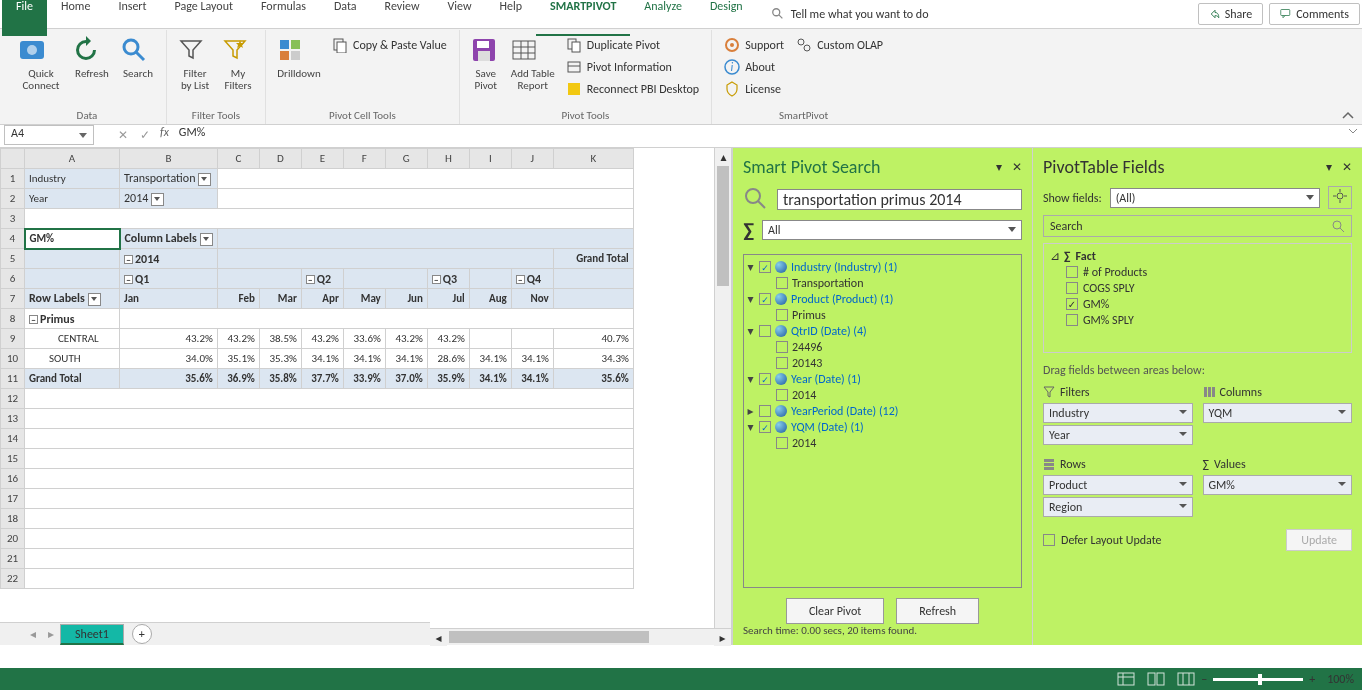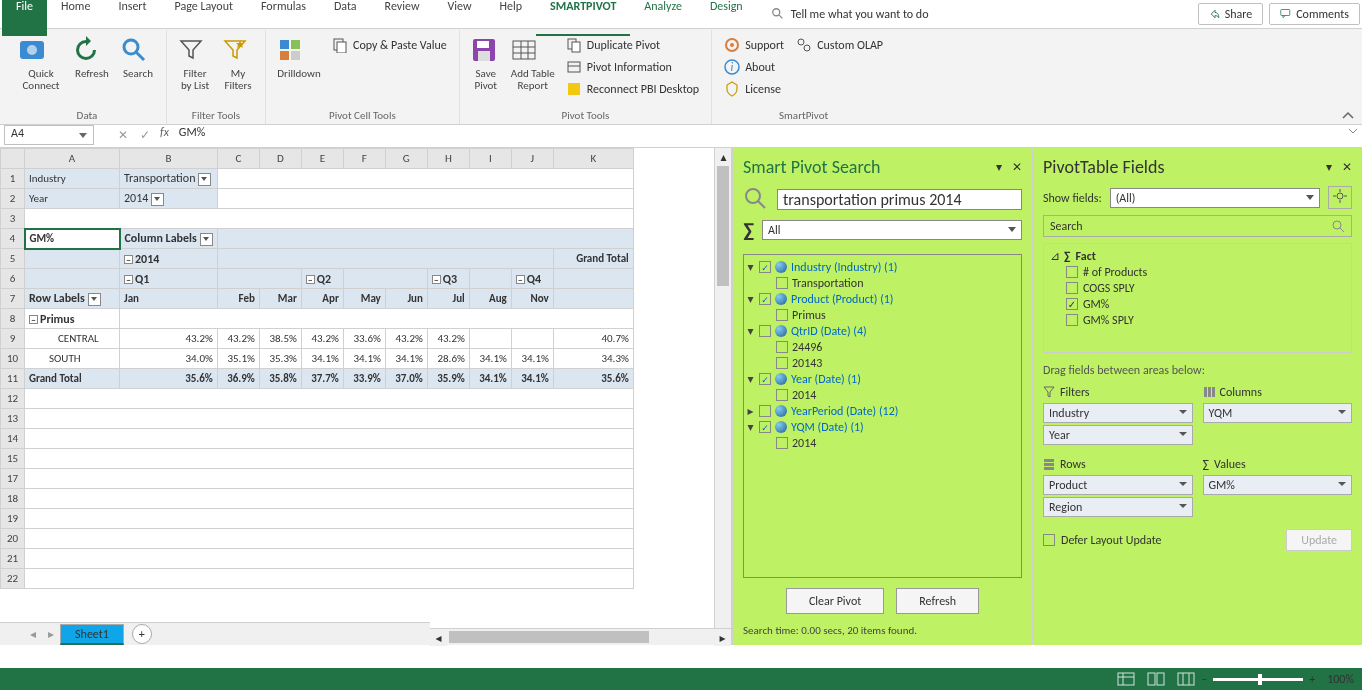--- a/index.html
+++ b/index.html
@@ -46,42 +46,42 @@
 .r{text-align:right}
 .b{font-weight:700}
 .vscroll{position:absolute;right:0;top:0;bottom:0;width:17px;background:#f0f0f0;border-left:1px solid #d0d0d0}
 .vscroll .arrow,.hscroll .arrow{height:17px;width:17px;display:flex;align-items:center;justify-content:center;background:#f0f0f0;cursor:pointer}
 .vscroll .thumb{position:absolute;top:18px;left:2px;right:2px;height:120px;background:#c0c0c0}
 .hscroll{height:17px;background:#f0f0f0;border-top:1px solid #d0d0d0;display:flex;position:absolute;bottom:0;left:430px;right:0}
 .hscroll .track{flex:1;position:relative}
 .hscroll .thumb{position:absolute;left:2px;top:2px;bottom:2px;width:200px;background:#c0c0c0}
 .sheettabs{position:absolute;bottom:0;left:0;width:430px;height:23px;background:#f0f0f0;display:flex;align-items:center;border-top:1px solid #d0d0d0;padding-left:24px}
 .sheettabs .nav{color:#999;padding:0 6px;cursor:pointer}
-.sheettab{background:#0ea5e9;border:1px solid #aaa;border-bottom:2px solid #217346;padding:2px 14px;font-size:12px;cursor:pointer}
+.sheettab{background:#14b8a6;border:1px solid #aaa;border-bottom:2px solid #217346;padding:2px 14px;font-size:12px;cursor:pointer}
 .addsheet{width:20px;height:20px;border:1px solid #aaa;border-radius:50%;margin-left:8px;display:flex;align-items:center;justify-content:center;cursor:pointer;background:#fff}
 
 .pane{width:300px;border-left:1px solid #d0d0d0;padding:8px 10px;display:flex;flex-direction:column;background:#bef264}
 .pane-hdr{display:flex;align-items:center;justify-content:space-between;margin-bottom:8px}
 .pane-hdr h2{font-size:18px;font-weight:400;color:#217346}
 .pane-hdr .ctrls{display:flex;gap:10px;color:#666}
 .search-row{display:flex;align-items:center;gap:8px;margin-bottom:6px}
 .search-row input{flex:1;border:1px solid #888;height:21px;padding:0 5px;font-size:16px}
 .sigma{font-size:20px;font-weight:700}
 .select{flex:1;border:1px solid #888;height:20px;padding:0 18px 0 5px;background:#fff;position:relative;font-size:12px;line-height:18px}
 .select::after{content:"";position:absolute;right:5px;top:6px;border-left:4px solid transparent;border-right:4px solid transparent;border-top:5px solid #555}
 .tree{flex:1;border:1px solid #888;overflow-y:auto;margin-top:6px;padding:4px 2px}
 .tnode{display:flex;align-items:center;gap:4px;padding:1px 0;font-size:12px}
 .tnode .tgl{width:9px;height:9px;cursor:pointer;color:#444;display:inline-flex;align-items:center;justify-content:center}
 .tnode .cb{width:12px;height:12px;border:1px solid #888;display:inline-flex;align-items:center;justify-content:center;font-size:9px;color:#0066cc}
 .tnode .globe{width:12px;height:12px;border-radius:50%;background:radial-gradient(circle at 30% 30%,#87CEEB,#1e5aa0)}
 .tnode .lbl{color:#0066cc;cursor:pointer}
 .tnode.sub .lbl{color:#333}
 .pane-btns{display:flex;gap:12px;justify-content:center;margin-top:10px}
 .pane-btns button{border:1px solid #999;background:#f5f5f5;padding:5px 22px;cursor:pointer;font-size:12px}
-.status-line{font-size:11px;color:#444;margin-top:10px}
+.status-line{font-size:11px;color:#444;}
 
 .pane2{width:330px}
 .field-search{border:1px solid #aaa;height:22px;display:flex;align-items:center;padding:0 6px;color:#888;margin-bottom:6px}
 .field-search span{flex:1}
 .field-list{border:1px solid #ccc;padding:4px 2px;height:110px;overflow-y:auto;position:relative}
 .fld{display:flex;align-items:center;gap:5px;padding:1px 4px 1px 20px;font-size:12px}
 .fcb{width:12px;height:12px;border:1px solid #888;display:inline-flex;align-items:center;justify-content:center;font-size:10px}
 .fcb.checked::after{content:"✓";color:#333}
 .areas{display:grid;grid-template-columns:1fr 1fr;gap:10px;margin-top:8px}
 .area{display:flex;flex-direction:column}
@@ -456,29 +456,29 @@
             </tr>
         <tr>
               <td class="rh">14</td>
               <td colspan="11"></td>
             </tr>
         <tr>
               <td class="rh">15</td>
               <td colspan="11"></td>
             </tr>
         <tr>
+              <td class="rh">16</td>
+              <td colspan="11"></td>
+            </tr>
+        <tr>
               <td class="rh">17</td>
               <td colspan="11"></td>
             </tr>
         <tr>
               <td class="rh">18</td>
-              <td colspan="11"></td>
-            </tr>
-        <tr>
-              <td class="rh">19</td>
               <td colspan="11"></td>
             </tr>
         <tr>
               <td class="rh">20</td>
               <td colspan="11"></td>
             </tr>
         <tr>
               <td class="rh">21</td>
               <td colspan="11"></td>
             </tr>

